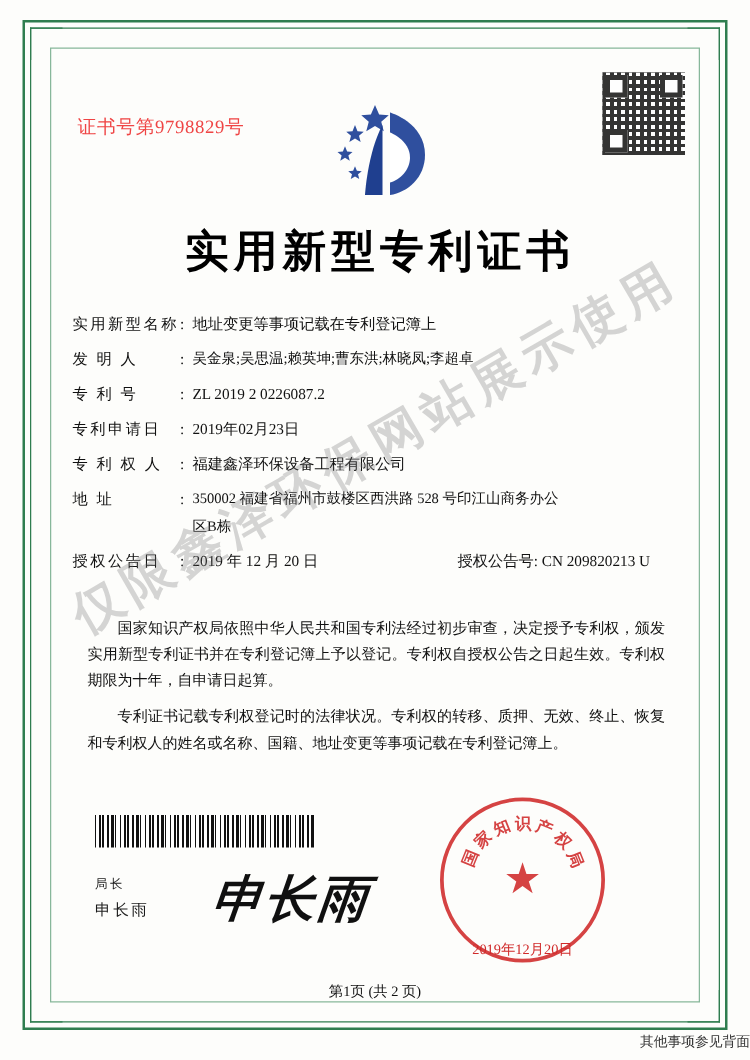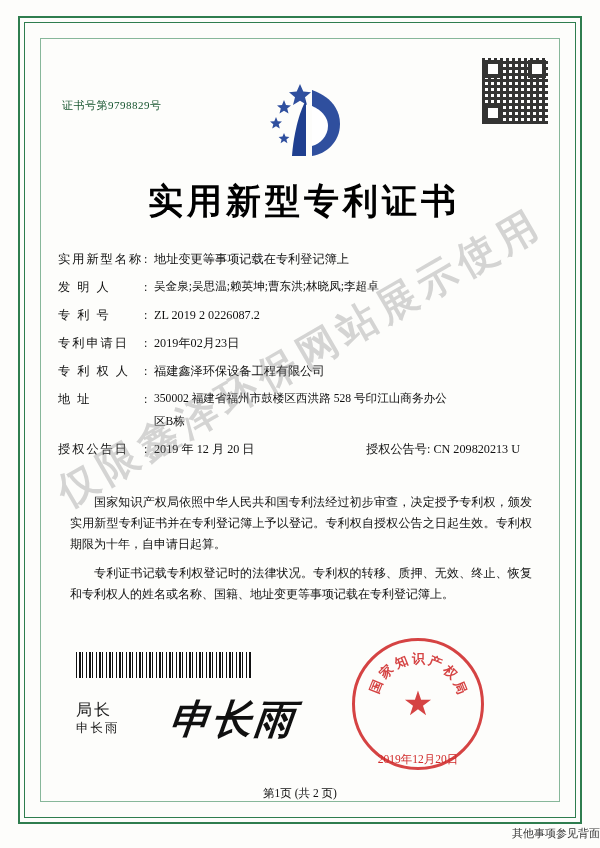--- a/index.html
+++ b/index.html
@@ -82,24 +82,24 @@
   
   .logo {
     position: absolute;
     left: 248px; top: 84px;
     width: 104px; height: 76px;
   }
 
   
   .cert-no {
     position: absolute;
-    left: 62px; top: 98px;
-    font-size: 11px;
+    left: 62px; top: 92px;
+    font-size: 15px;
     letter-spacing: 0.5px;
-    color: #14532d;
+    color: #ef4444;
   }
 
   
   .title {
     position: absolute;
     left: 12px; top: 178px;
     width: 584px;
     text-align: center;
     font-size: 35px;
     font-weight: bold;
@@ -173,21 +173,21 @@
       repeating-linear-gradient(90deg,
         #111 0 1px, #fff 1px 3px,
         #111 3px 5px, #fff 5px 6px,
         #111 6px 7px, #fff 7px 10px);
   }
 
   
   .sig-label {
     position: absolute;
     left: 76px; top: 700px;
-    font-size: 16px;
+    font-size: 10px;
     letter-spacing: 2px;
   }
   .sig-name {
     position: absolute;
     left: 76px; top: 720px;
     font-size: 12.5px;
     letter-spacing: 2px;
   }
   .sig-script {
     position: absolute;

